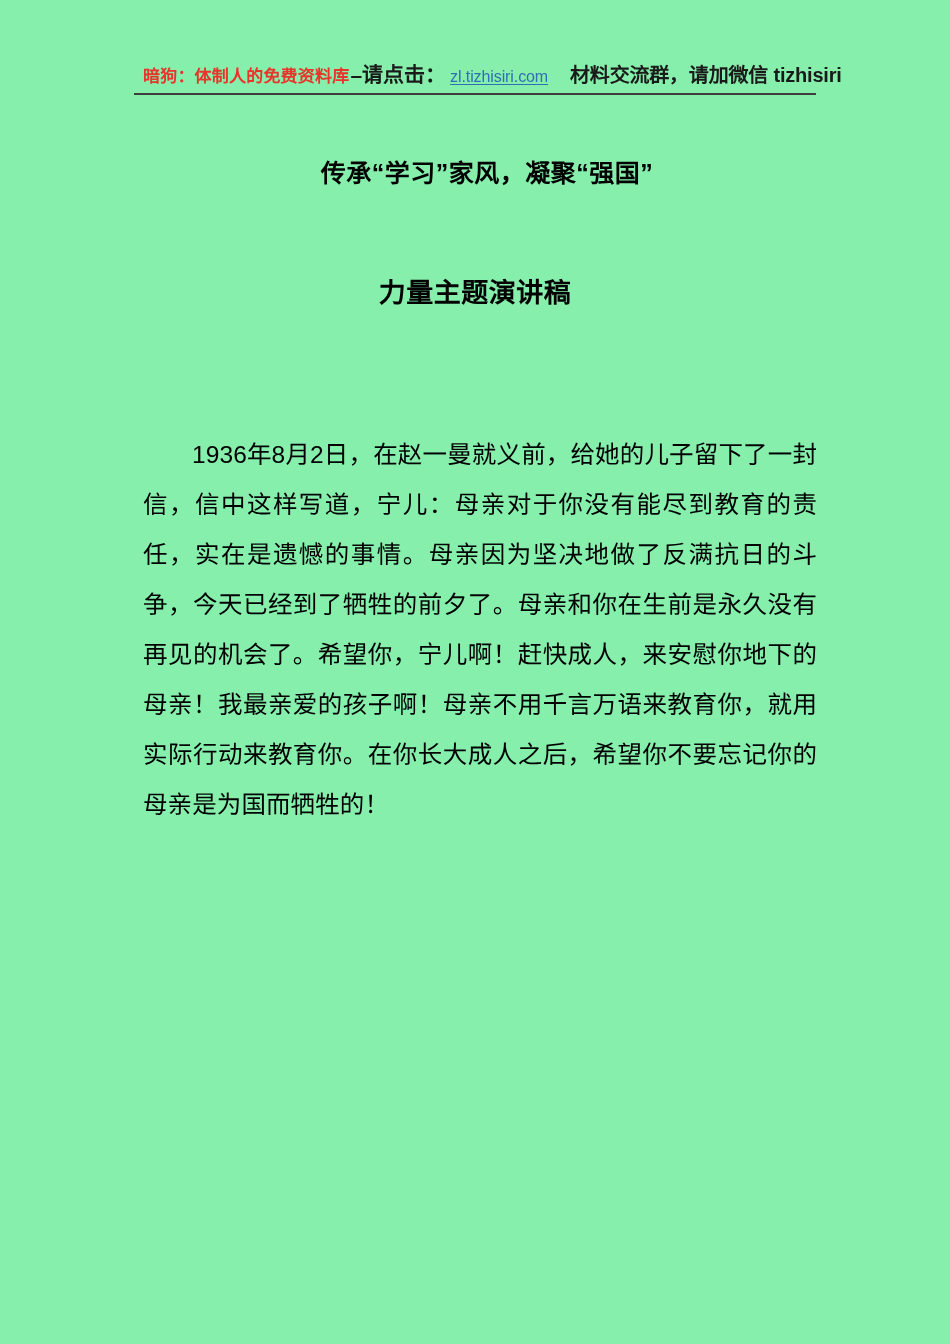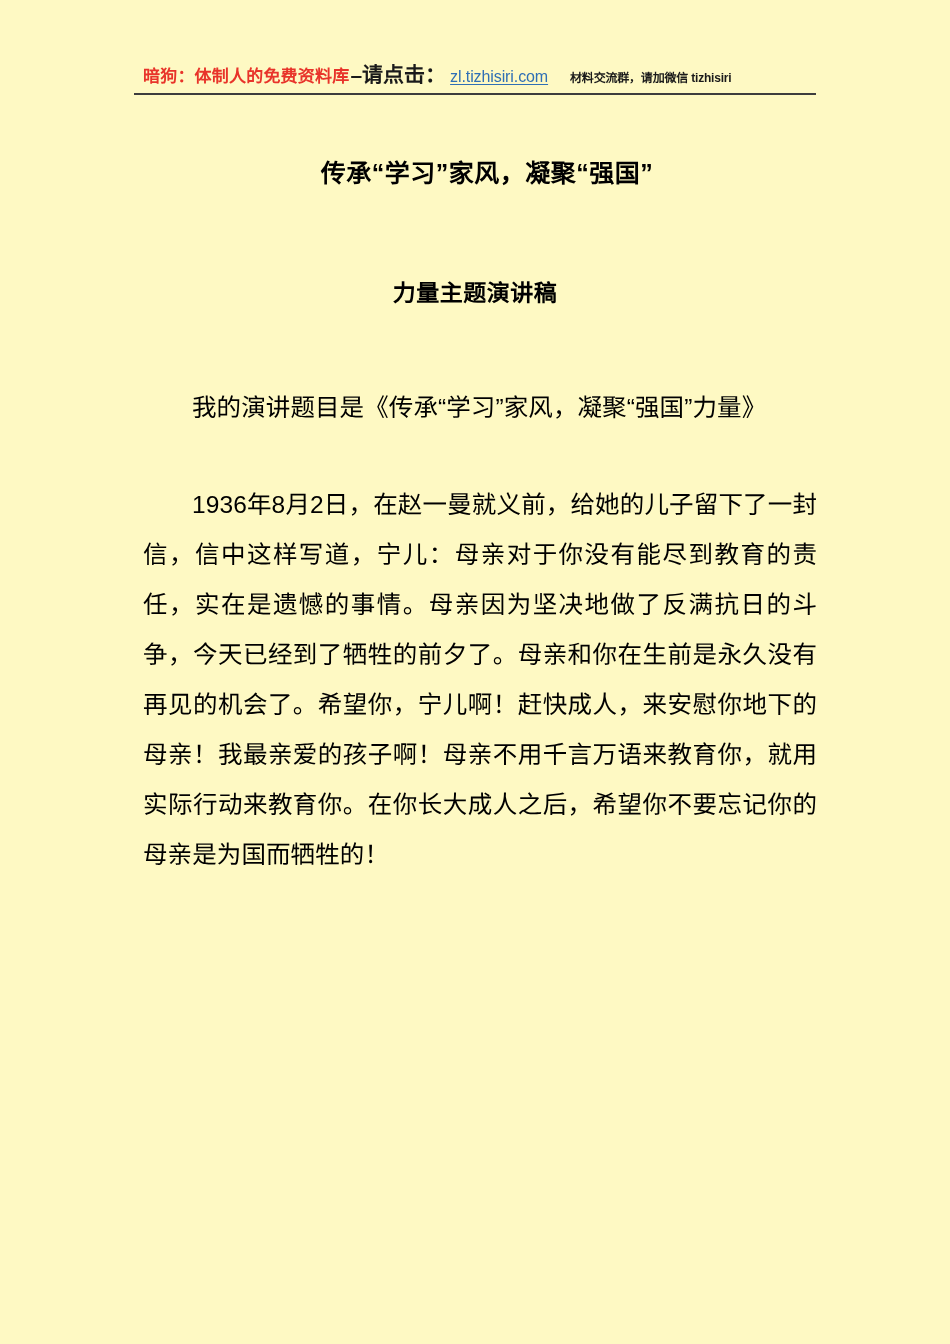--- a/index.html
+++ b/index.html
@@ -18,21 +18,21 @@
     -webkit-font-smoothing: antialiased;
   }
 
   
   .page {
     position: absolute;
     left: 0;
     top: 0;
     width: 950px;
     height: 1344px;
-    background: #fef9c3;
+    background: #86efac;
     box-sizing: border-box;
   }
 
   
   .promo-banner {
     position: absolute;
     left: 143px;
     top: 60px;
     width: 672px;
     height: 36px;
@@ -63,21 +63,21 @@
     text-decoration: underline;
     text-underline-offset: 2px;
     font-size: 16px;
     font-weight: 400;
     margin-left: 4px;
     letter-spacing: -0.1px;
   }
   .promo-wechat {
     color: #1a1a1a;
     font-weight: 700;
-    font-size: 12px;
+    font-size: 20px;
     margin-left: 22px;
     letter-spacing: -0.2px;
   }
   .promo-rule {
     position: absolute;
     left: 134px;
     top: 93px;
     width: 682px;
     height: 2px;
     background: #3d3d3d;
@@ -95,21 +95,21 @@
     line-height: 40px;
     letter-spacing: 0.5px;
     color: #000;
   }
   .doc-title-2 {
     position: absolute;
     left: 0;
     top: 273px;
     width: 950px;
     text-align: center;
-    font-size: 23px;
+    font-size: 27px;
     font-weight: 700;
     line-height: 40px;
     letter-spacing: 0.5px;
     color: #000;
   }
 
   
   .doc-body {
     position: absolute;
     left: 143px;
@@ -144,17 +144,16 @@
     </div>
   </div>
 
   <div class="promo-rule"></div>
 
   <div class="doc-title-1">传承“学习”家风，凝聚“强国”</div>
 
   <div class="doc-title-2">力量主题演讲稿</div>
 
   <div class="doc-body">
-    <p class="doc-para">我的演讲题目是《传承“学习”家风，凝聚“强国”力量》</p>
     <p class="doc-para para-gap-xl">1936年8月2日，在赵一曼就义前，给她的儿子留下了一封信，信中这样写道，宁儿：母亲对于你没有能尽到教育的责任，实在是遗憾的事情。母亲因为坚决地做了反满抗日的斗争，今天已经到了牺牲的前夕了。母亲和你在生前是永久没有再见的机会了。希望你，宁儿啊！赶快成人，来安慰你地下的母亲！我最亲爱的孩子啊！母亲不用千言万语来教育你，就用实际行动来教育你。在你长大成人之后，希望你不要忘记你的母亲是为国而牺牲的！</p>
   </div>
 
 </div>
 
 </body></html>

